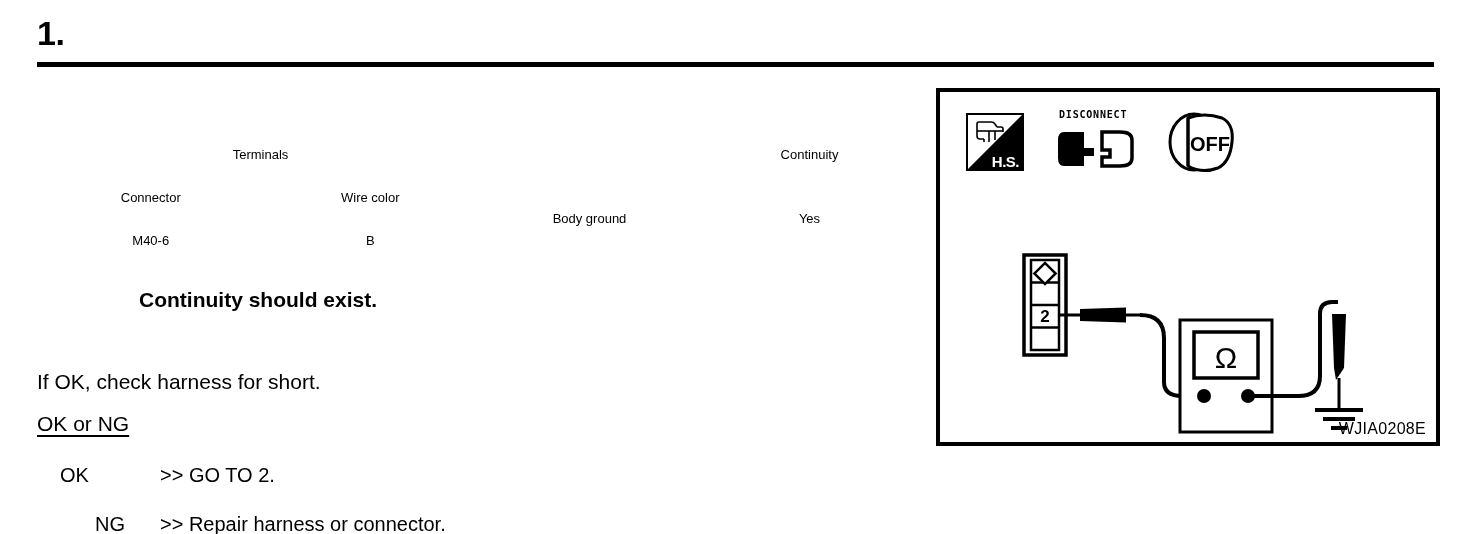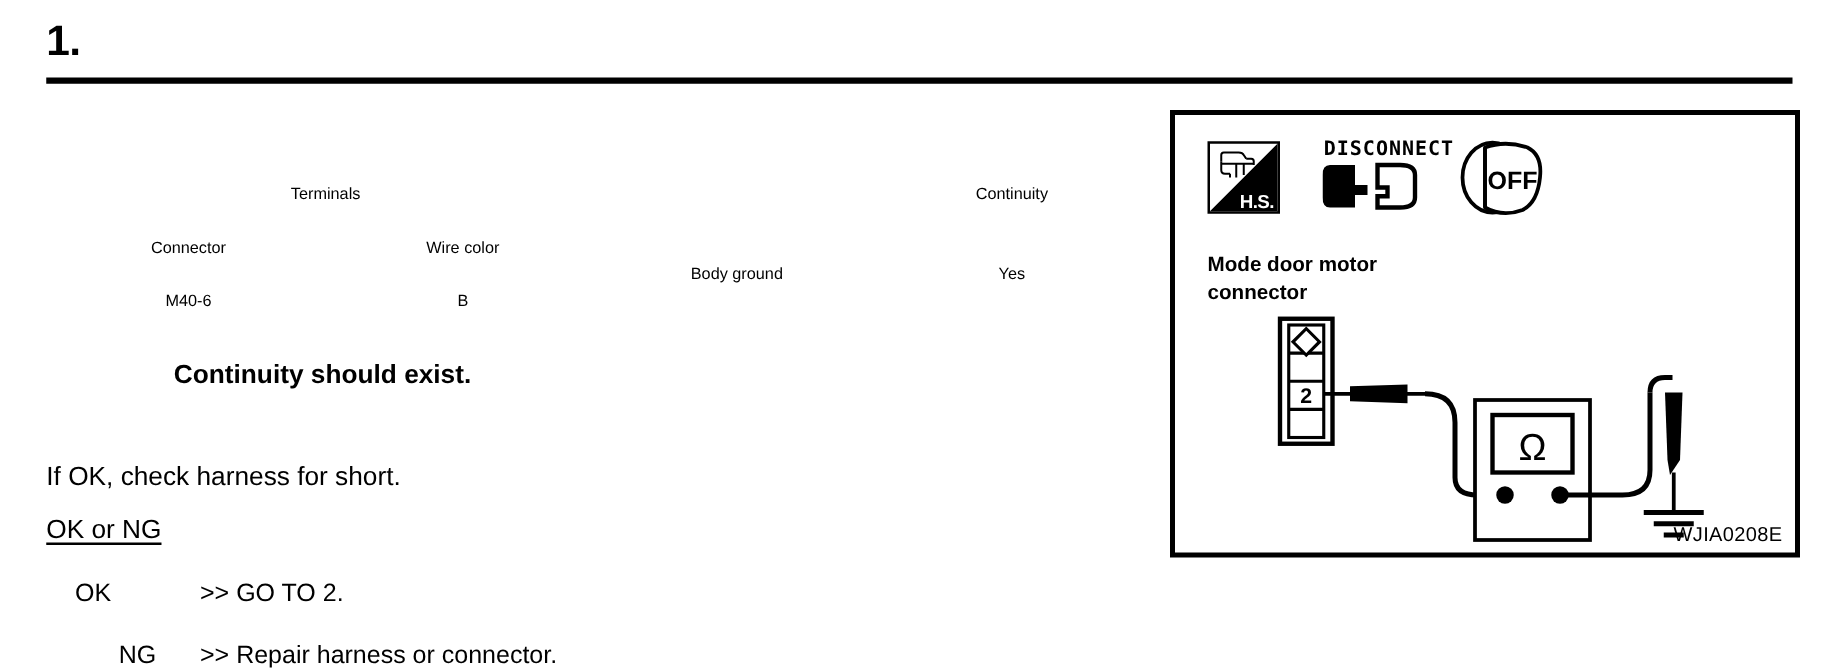--- a/index.html
+++ b/index.html
@@ -152,21 +152,21 @@
     position: absolute;
     left: 92px;
     top: 0;
     width: 82px;
     height: 62px;
   }
   .icon-disc .disc-label {
     position: absolute;
     left: 1px;
     top: -1px;
-    font-size: 16px;
+    font-size: 10px;
     font-weight: bold;
     letter-spacing: 0.8px;
     font-family: "DejaVu Sans Mono", monospace;
   }
   .icon-off {
     position: absolute;
     left: 198px;
     top: -2px;
     width: 76px;
     height: 68px;
@@ -271,22 +271,20 @@
         <g fill="#fff" stroke="#000" stroke-width="3" stroke-linejoin="round">
           <ellipse cx="30" cy="34" rx="24" ry="28"></ellipse>
           <path d="M24 10 Q40 4 58 10 Q70 16 68 34 Q66 54 54 60 Q38 66 24 58 Z"></path>
           <path d="M24 10 L24 58"></path>
         </g>
         <text x="46" y="43" font-family="'Liberation Sans', sans-serif" font-size="20" font-weight="bold" fill="#000" text-anchor="middle">OFF</text>
       </svg>
     </div>
   </div>
 
-  <div class="conn-caption">Mode door motor
-connector</div>
 
   <svg class="circuit" width="504" height="358" viewBox="0 0 504 358">
 
     <rect x="84" y="163" width="42" height="100" fill="#fff" stroke="#000" stroke-width="3.5"></rect>
 
     <rect x="91" y="168" width="28" height="90" fill="#fff" stroke="#000" stroke-width="2.5"></rect>
 
     <line x1="91" y1="190.5" x2="119" y2="190.5" stroke="#000" stroke-width="2.5"></line>
     <line x1="91" y1="213" x2="119" y2="213" stroke="#000" stroke-width="2.5"></line>
     <line x1="91" y1="235.5" x2="119" y2="235.5" stroke="#000" stroke-width="2.5"></line>

